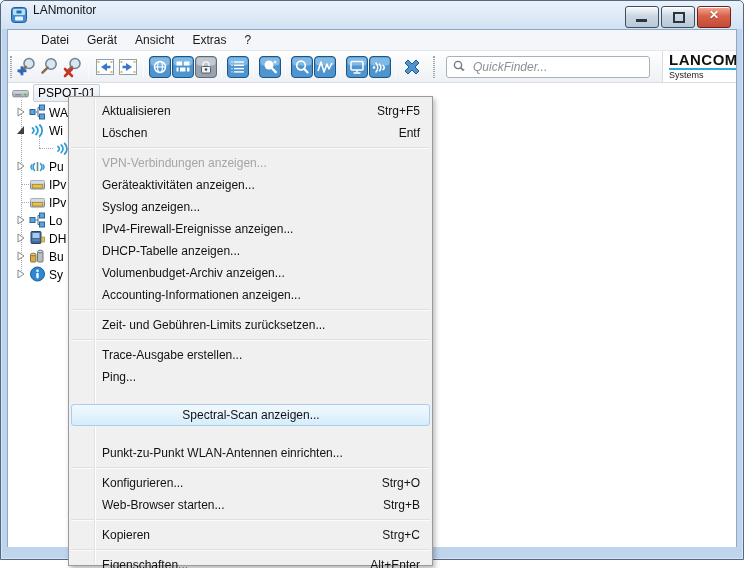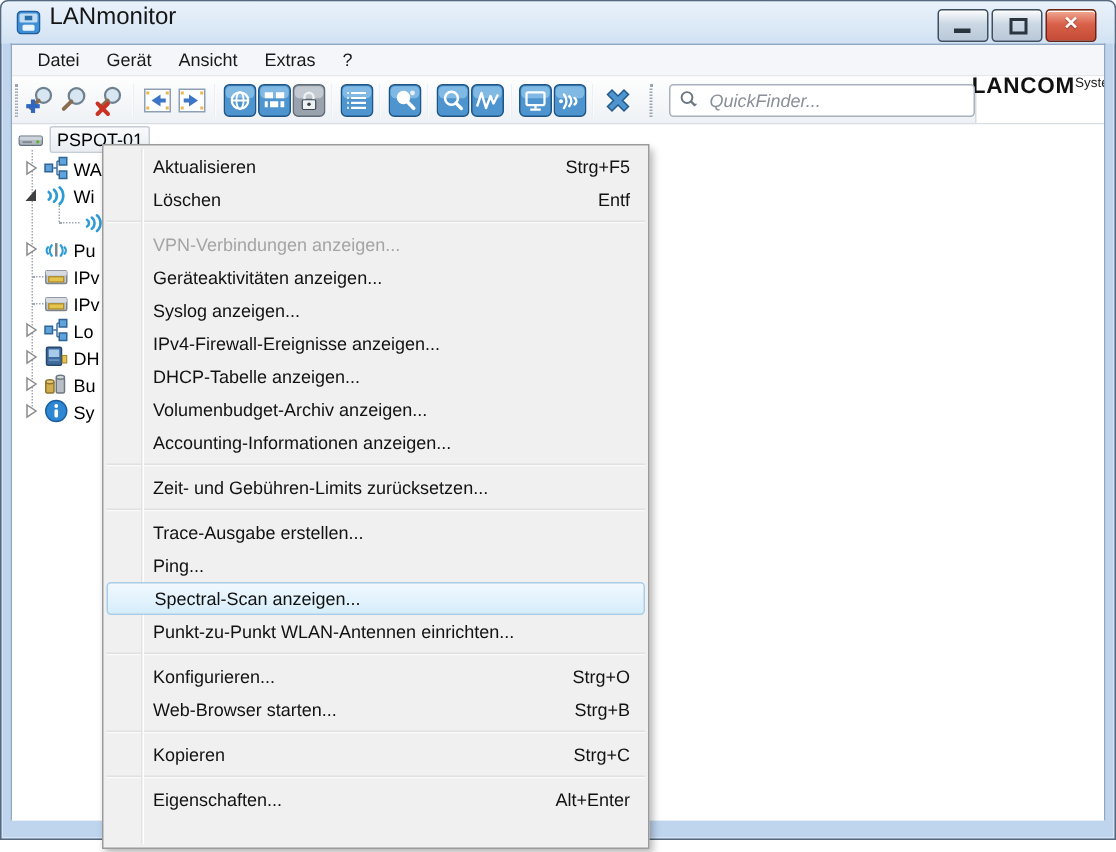--- a/index.html
+++ b/index.html
@@ -4,50 +4,50 @@
 <style>
   html,body{margin:0;padding:0;}
   body{width:744px;height:568px;position:relative;background:#FFFFFF;overflow:hidden;
        font-family:"Liberation Sans", sans-serif;-webkit-font-smoothing:antialiased;}
   
   .window{position:absolute;left:0;top:0;width:742px;height:558px;background:#BFD5EE;
           border:1px solid #55687E;border-radius:5px 5px 0 0;
           box-shadow:inset 0 1px 0 rgba(255,255,255,.55), inset 0 0 0 1px rgba(255,255,255,.35);}
   .titlebar{position:absolute;left:0;top:0;right:0;height:28px;border-radius:5px 5px 0 0;
             background:linear-gradient(#EAF2FB,#D2E2F3);}
-  .apptitle{position:absolute;left:32px;top:2px;font-size:16px;color:#151515;}
+  .apptitle{position:absolute;left:32px;top:2px;font-size:12px;color:#151515;}
   .appicon{position:absolute;left:10px;top:6px;width:16px;height:16px;}
   .capbtns{position:absolute;top:5px;right:12px;display:flex;gap:2px;}
   .capbtn{width:32px;height:20px;border:1px solid #3E4F5F;border-radius:3px;position:relative;
           background:linear-gradient(#FBFCFD,#CBD7E4 45%,#B9C8D8);box-shadow:inset 0 1px 0 #fff;}
   .capbtn.close{background:linear-gradient(#F2AC97,#D9614A 45%,#C44B35);border-color:#6E2415;}
   .glyph-min{position:absolute;left:10px;top:12px;width:11px;height:3px;background:#2A3540;}
   .glyph-max{position:absolute;left:11px;top:5px;width:8px;height:7px;border:2px solid #2A3540;background:transparent;}
   .glyph-close{position:absolute;left:0;top:1px;width:100%;text-align:center;color:#fff;font-size:12px;
                font-weight:bold;text-shadow:0 1px 1px rgba(0,0,0,.4);}
   
   .chrome{position:absolute;left:6px;right:6px;top:28px;bottom:12px;background:#fff;
           border:1px solid #8FA8C4;border-bottom:none;overflow:hidden;}
   .menubar{position:absolute;left:0;right:0;top:0;height:20px;background:#F4F6F9;
-           border-bottom:1px solid #E4E8ED;display:flex;align-items:center;padding-left:8px;}
+           border-bottom:1px solid #E4E8ED;display:flex;align-items:center;padding-left:24px;}
   .menubar span{font-size:12px;color:#1A1A1A;padding:2px 9px;}
   .toolbar{position:absolute;left:0;right:0;top:21px;height:31px;
            background:linear-gradient(#FEFEFE,#EEF1F5);border-bottom:1px solid #D8DDE3;
            display:flex;align-items:center;}
   .gripper{width:4px;height:22px;margin:0 3px 0 2px;border-left:1px dotted #9AA6B2;border-right:1px dotted #9AA6B2;}
   .tbtn{width:24px;height:24px;margin:0 0 0 1px;display:flex;align-items:center;justify-content:center;}
   .tsep{width:1px;height:22px;background:#C7CDD5;border-right:1px solid #FAFBFC;margin:0 4px;}
   .qfwrap{position:relative;margin-left:8px;}
   .qf{width:204px;height:22px;box-sizing:border-box;border:1px solid #A9B2BC;border-radius:3px;
       padding:0 6px 0 26px;font-size:12px;color:#1d4ed8;background:#fff;outline:none;
       font-family:"Liberation Sans",sans-serif;}
   .qf::placeholder{font-style:italic;color:#8A9097;}
   .qficon{position:absolute;left:6px;top:4px;}
-  .logo{margin-left:0;width:92px;height:31px;background:#fff;border-left:1px solid #D8DDE3;
-        display:flex;flex-direction:row;justify-content:center;padding-left:6px;box-sizing:border-box;}
+  .logo{margin-left:12px;width:92px;height:31px;background:#fff;border-left:1px solid #D8DDE3;
+        display:flex;flex-direction:column;justify-content:center;padding-left:6px;box-sizing:border-box;}
   .logo .l1{font-size:15px;font-weight:bold;letter-spacing:.5px;color:#111;line-height:14px;}
   .logo .bar{width:76px;height:2px;background:#2FA8E1;margin:1px 0;}
   .logo .l2{font-size:9px;color:#222;line-height:9px;}
   
   .client{position:absolute;left:0;right:0;top:53px;bottom:0;background:#fff;}
   .trow{position:absolute;height:18px;display:flex;align-items:center;font-size:12px;color:#000;white-space:nowrap;}
   .sel{display:inline-block;padding:1px 4px;background:linear-gradient(#F8FAFC,#E9EDF2);
        border:1px solid #C6CDD5;border-radius:2px;margin-left:4px;}
   .vguide{position:absolute;border-left:1px dotted #9FA8B0;width:0;}
   .hstub{position:absolute;border-top:1px dotted #9FA8B0;height:0;}
@@ -57,22 +57,22 @@
   
   .cmenu{position:absolute;left:68px;top:96px;width:365px;height:470px;box-sizing:border-box;
          background:#F0F0F0;border:1px solid #9B9B9B;box-shadow:2px 3px 5px rgba(0,0,0,.28);
          padding:3px 0;z-index:50;}
   .cmenu .gutter{position:absolute;left:25px;top:2px;bottom:2px;width:1px;background:#E2E2E2;
                  border-right:1px solid #FFFFFF;}
   .mi{position:relative;height:22px;line-height:22px;padding-left:33px;padding-right:30px;
       font-size:12px;color:#121212;z-index:1;}
   .mi .sc{position:absolute;right:12px;}
   .mi.disabled{color:#A5A5A5;}
-  .mi.hl{margin:0 2px;padding-left:31px;height:20px;line-height:20px;border:1px solid #A9CDEB;
-         border-radius:3px;background:linear-gradient(#F2F9FE,#D5EDFB);}
+  .mi.hl{margin:16px 2px;padding-left:31px;height:20px;line-height:20px;border:1px solid #A9CDEB;
+         border-radius:3px;background:linear-gradient(#F2F9FE,#D5EDFB);text-align:center;}
   .msep{height:1px;background:#E0E0E0;border-bottom:1px solid #FBFBFB;margin:3px 2px;}
 </style>
 </head>
 <body>
 
 <div class="window">
 
   <div class="titlebar">
     <svg class="appicon" viewBox="0 0 16 16">
       <rect x="0.5" y="0.5" width="15" height="15" rx="3" fill="#3F8FD6" stroke="#1F5E9E"></rect>

